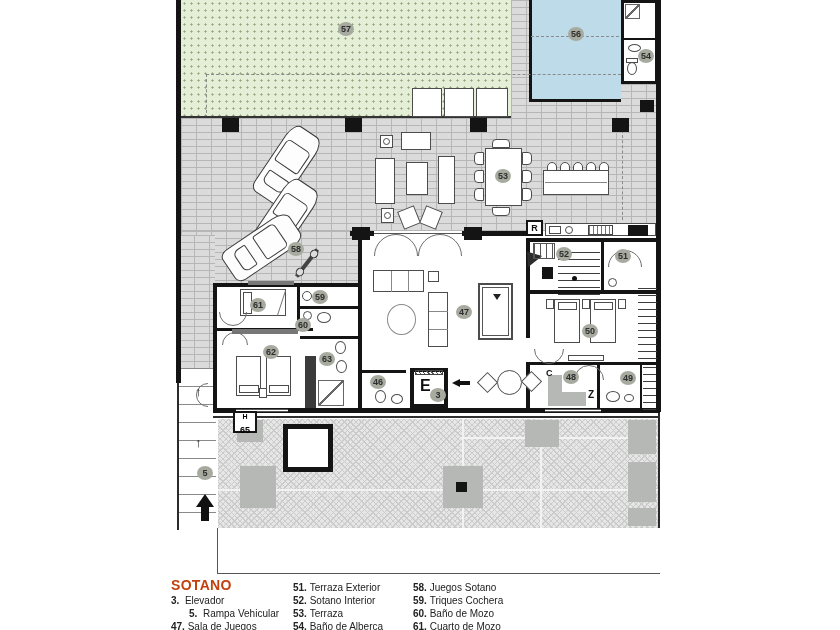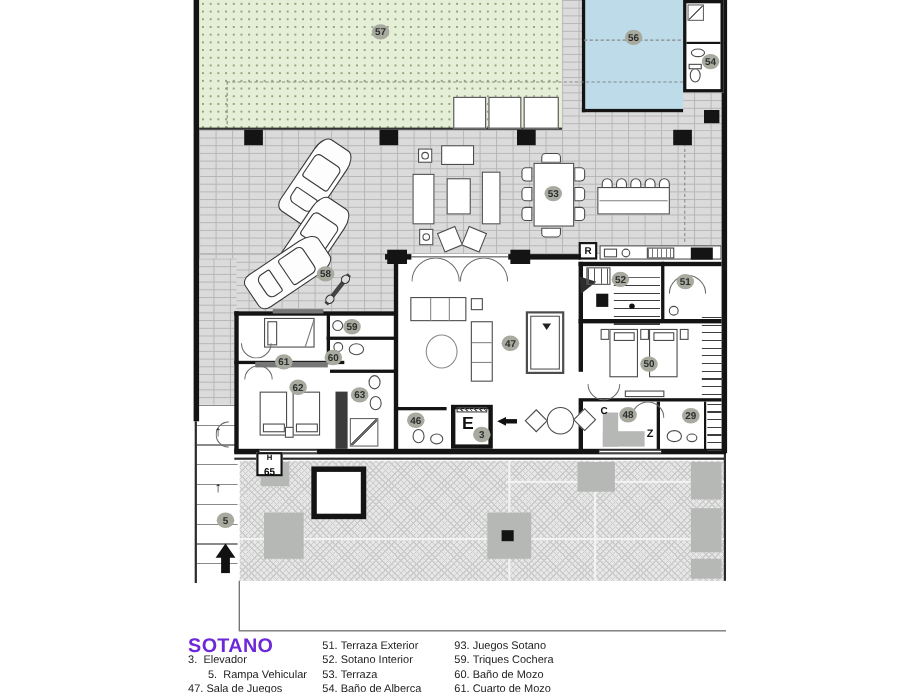--- a/index.html
+++ b/index.html
@@ -39,23 +39,23 @@
     border-radius:9px 9px 7px 7px/16px 16px 9px 9px}
   .car::before{content:"";position:absolute;left:3px;right:3px;top:16px;height:24px;
     border:1px solid #3a3a3a;border-radius:5px 5px 3px 3px}
   .car::after{content:"";position:absolute;left:5px;right:5px;bottom:11px;height:13px;
     border:1px solid #3a3a3a;border-radius:2px 2px 6px 6px}
   .bed{background:#fff;border:1px solid #4c4c4c}
   .pillow{background:#fff;border:1px solid #4c4c4c;position:absolute}
   .arc{border:1px solid #6e6e6e;border-radius:50%}
   .tri-up{width:0;height:0;border-left:9px solid transparent;border-right:9px solid transparent;border-bottom:13px solid #111}
   
-  .lg-title{font-size:18px;font-weight:800;color:#6d28d9;letter-spacing:.3px}
+  .lg-title{font-size:14px;font-weight:800;color:#c2410c;letter-spacing:.3px}
   .lg-item{font-size:10px;color:#222;white-space:nowrap}
-  .lg-item b{font-weight:400}
+  .lg-item b{font-weight:700}
 </style>
 </head>
 <body>
 
 <div class="a green" style="left:181px;top:0;width:330px;height:118px"></div>
 <div class="a brick" style="left:511px;top:0;width:145px;height:118px"></div>
 <div class="a brick" style="left:181px;top:118px;width:475px;height:113px"></div>
 <div class="a brick" style="left:181px;top:231px;width:177px;height:52px"></div>
 <div class="a brick" style="left:179px;top:235px;width:36px;height:133px"></div>
 <div class="a white" style="left:358px;top:231px;width:298px;height:181px"></div>
@@ -285,38 +285,38 @@
 <div class="a" style="left:217px;top:528px;width:1px;height:45px;background:#555"></div>
 <div class="a" style="left:217px;top:573px;width:443px;height:1px;background:#555"></div>
 
 <div class="a badge" style="left:338px;top:22px">57</div>
 <div class="a badge" style="left:568px;top:27px">56</div>
 <div class="a badge" style="left:638px;top:49px">54</div>
 <div class="a badge" style="left:495px;top:169px">53</div>
 <div class="a badge" style="left:288px;top:242px">58</div>
 <div class="a badge" style="left:312px;top:290px">59</div>
 <div class="a badge" style="left:295px;top:318px">60</div>
-<div class="a badge" style="left:250px;top:322px">61</div>
+<div class="a badge" style="left:250px;top:298px">61</div>
 <div class="a badge" style="left:263px;top:345px">62</div>
 <div class="a badge" style="left:319px;top:352px">63</div>
 <div class="a badge" style="left:370px;top:375px">46</div>
 <div class="a badge" style="left:456px;top:305px">47</div>
 <div class="a badge" style="left:582px;top:324px">50</div>
 <div class="a badge" style="left:556px;top:247px">52</div>
 <div class="a badge" style="left:615px;top:249px">51</div>
 <div class="a badge" style="left:563px;top:370px">48</div>
-<div class="a badge" style="left:620px;top:371px">29</div>
+<div class="a badge" style="left:620px;top:371px">49</div>
 <div class="a badge" style="left:197px;top:466px">5</div>
 <div class="a ltr" style="left:546px;top:369px;font-size:9px">C</div>
 <div class="a ltr" style="left:588px;top:390px;font-size:10px">Z</div>
 
 <div class="a lg-title" style="left:171px;top:577px">SOTANO</div>
 <div class="a lg-item" style="left:171px;top:595px"><b>3.</b>&nbsp;&nbsp;<span>Elevador</span></div>
 <div class="a lg-item" style="left:189px;top:608px"><b>5.</b>&nbsp;&nbsp;<span>Rampa Vehicular</span></div>
 <div class="a lg-item" style="left:171px;top:621px"><b>47.</b>&nbsp;<span>Sala de Juegos</span></div>
 <div class="a lg-item" style="left:293px;top:582px"><b>51.</b>&nbsp;<span>Terraza Exterior</span></div>
 <div class="a lg-item" style="left:293px;top:595px"><b>52.</b>&nbsp;<span>Sotano Interior</span></div>
 <div class="a lg-item" style="left:293px;top:608px"><b>53.</b>&nbsp;<span>Terraza</span></div>
 <div class="a lg-item" style="left:293px;top:621px"><b>54.</b>&nbsp;<span>Baño de Alberca</span></div>
-<div class="a lg-item" style="left:413px;top:582px"><b>93.</b>&nbsp;<span>Juegos Sotano</span></div>
+<div class="a lg-item" style="left:413px;top:582px"><b>58.</b>&nbsp;<span>Juegos Sotano</span></div>
 <div class="a lg-item" style="left:413px;top:595px"><b>59.</b>&nbsp;<span>Triques Cochera</span></div>
 <div class="a lg-item" style="left:413px;top:608px"><b>60.</b>&nbsp;<span>Baño de Mozo</span></div>
 <div class="a lg-item" style="left:413px;top:621px"><b>61.</b>&nbsp;<span>Cuarto de Mozo</span></div>
 
 </body></html>

